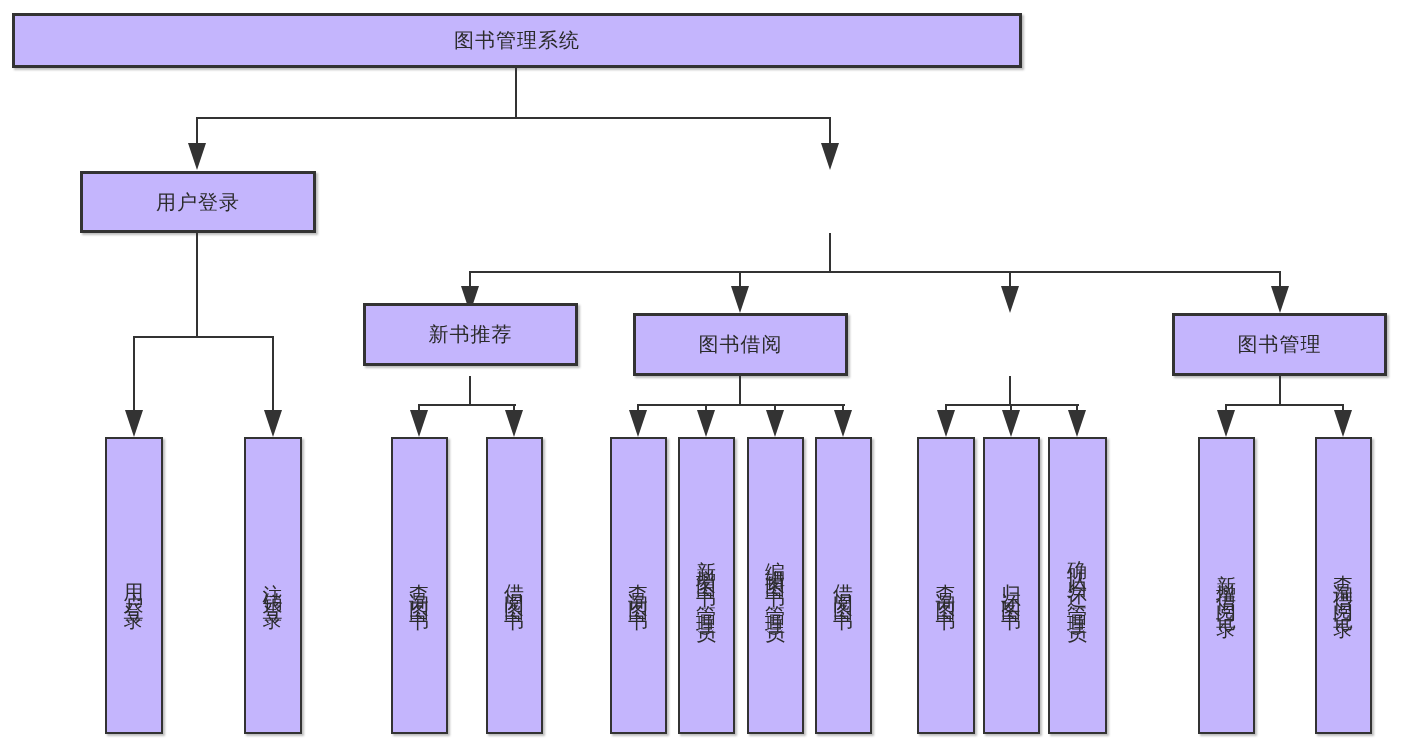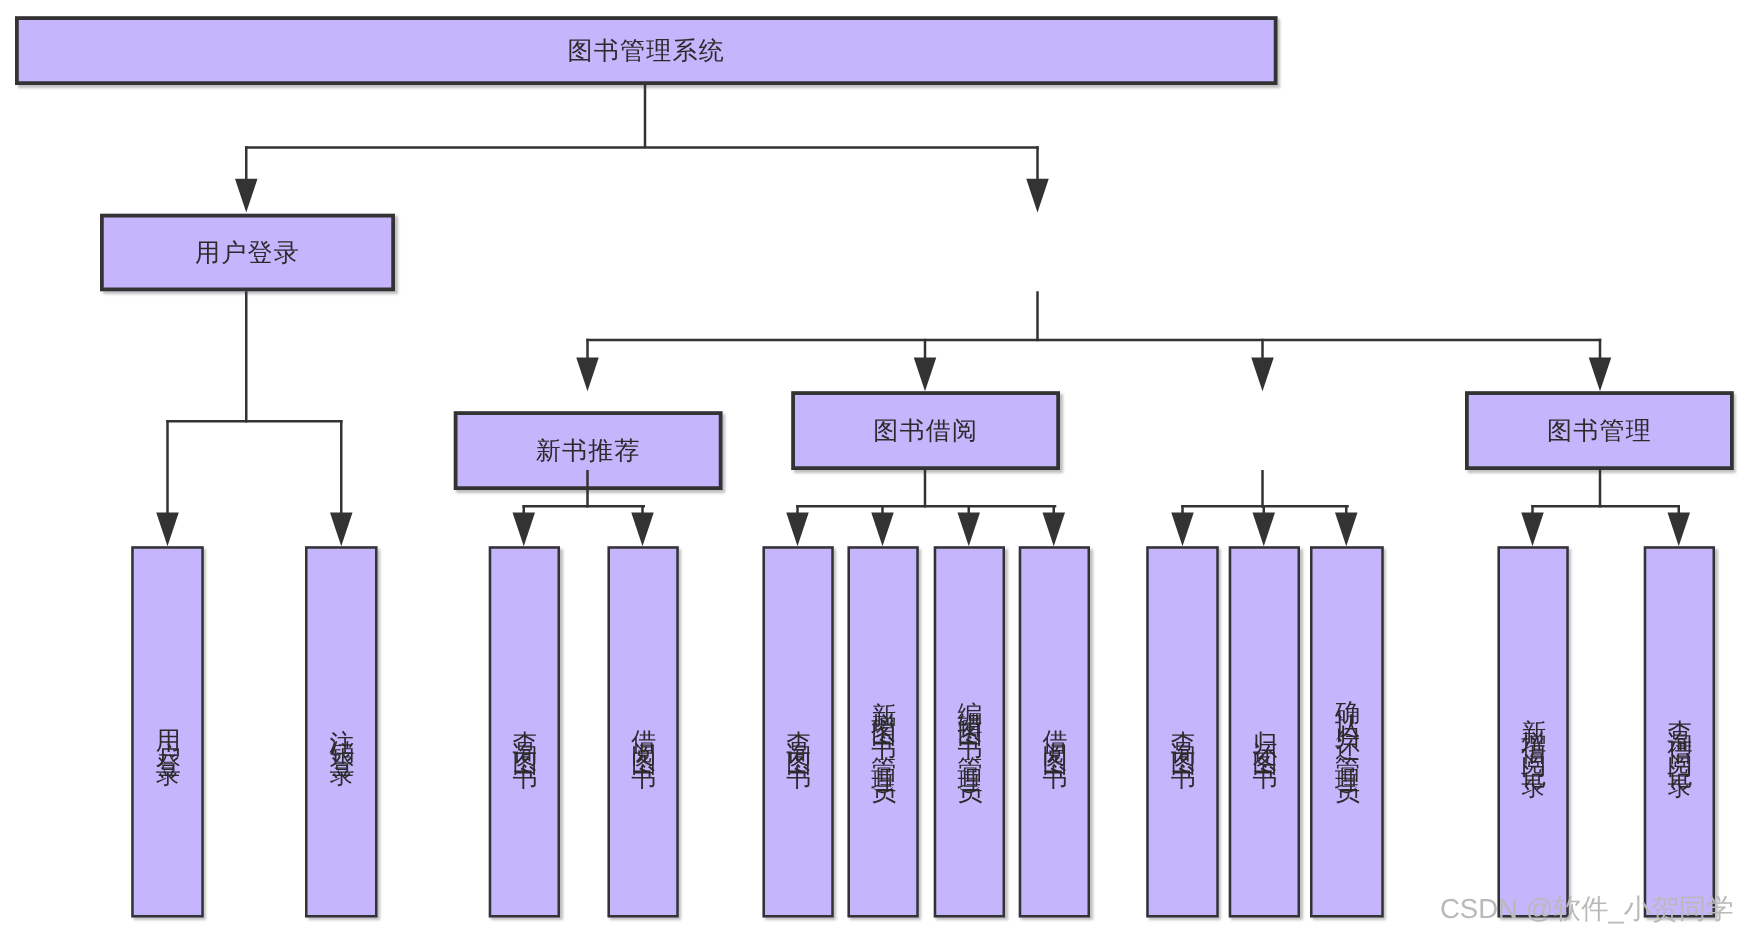--- a/index.html
+++ b/index.html
@@ -57,21 +57,21 @@
   <div class="hline" style="left:469px;top:271px;width:812px"></div>
   <div class="vline" style="left:469px;top:271px;height:17px"></div>
   <div class="vline" style="left:739px;top:271px;height:17px"></div>
   <div class="vline" style="left:1009px;top:271px;height:17px"></div>
   <div class="vline" style="left:1279px;top:271px;height:17px"></div>
   <div class="arrow" style="left:461px;top:286px"></div>
   <div class="arrow" style="left:731px;top:286px"></div>
   <div class="arrow" style="left:1001px;top:286px"></div>
   <div class="arrow" style="left:1271px;top:286px"></div>
 
-  <div class="box h" style="left:363px;top:329px;width:215px;height:63px">
+  <div class="box h" style="left:363px;top:303px;width:215px;height:63px">
     <span class="lbl">新书推荐</span>
   </div>
   <div class="box h" style="left:633px;top:313px;width:215px;height:63px">
     <span class="lbl">图书借阅</span>
   </div>
   <div class="box h" style="left:1172px;top:313px;width:215px;height:63px">
     <span class="lbl">图书管理</span>
   </div>
 
   <div class="vline" style="left:469px;top:376px;height:30px"></div>
@@ -145,15 +145,14 @@
     <span class="vlbl">确认归还（管理员）</span>
   </div>
 
   <div class="box v" style="left:1198px;top:437px;width:57px;height:297px">
     <span class="vlbl">新增借阅记录</span>
   </div>
   <div class="box v" style="left:1315px;top:437px;width:57px;height:297px">
     <span class="vlbl">查询借阅记录</span>
   </div>
 
-  <div class="watermark">CSDN @软件_小贺同学</div>
 
 </div>
 
 </body></html>

